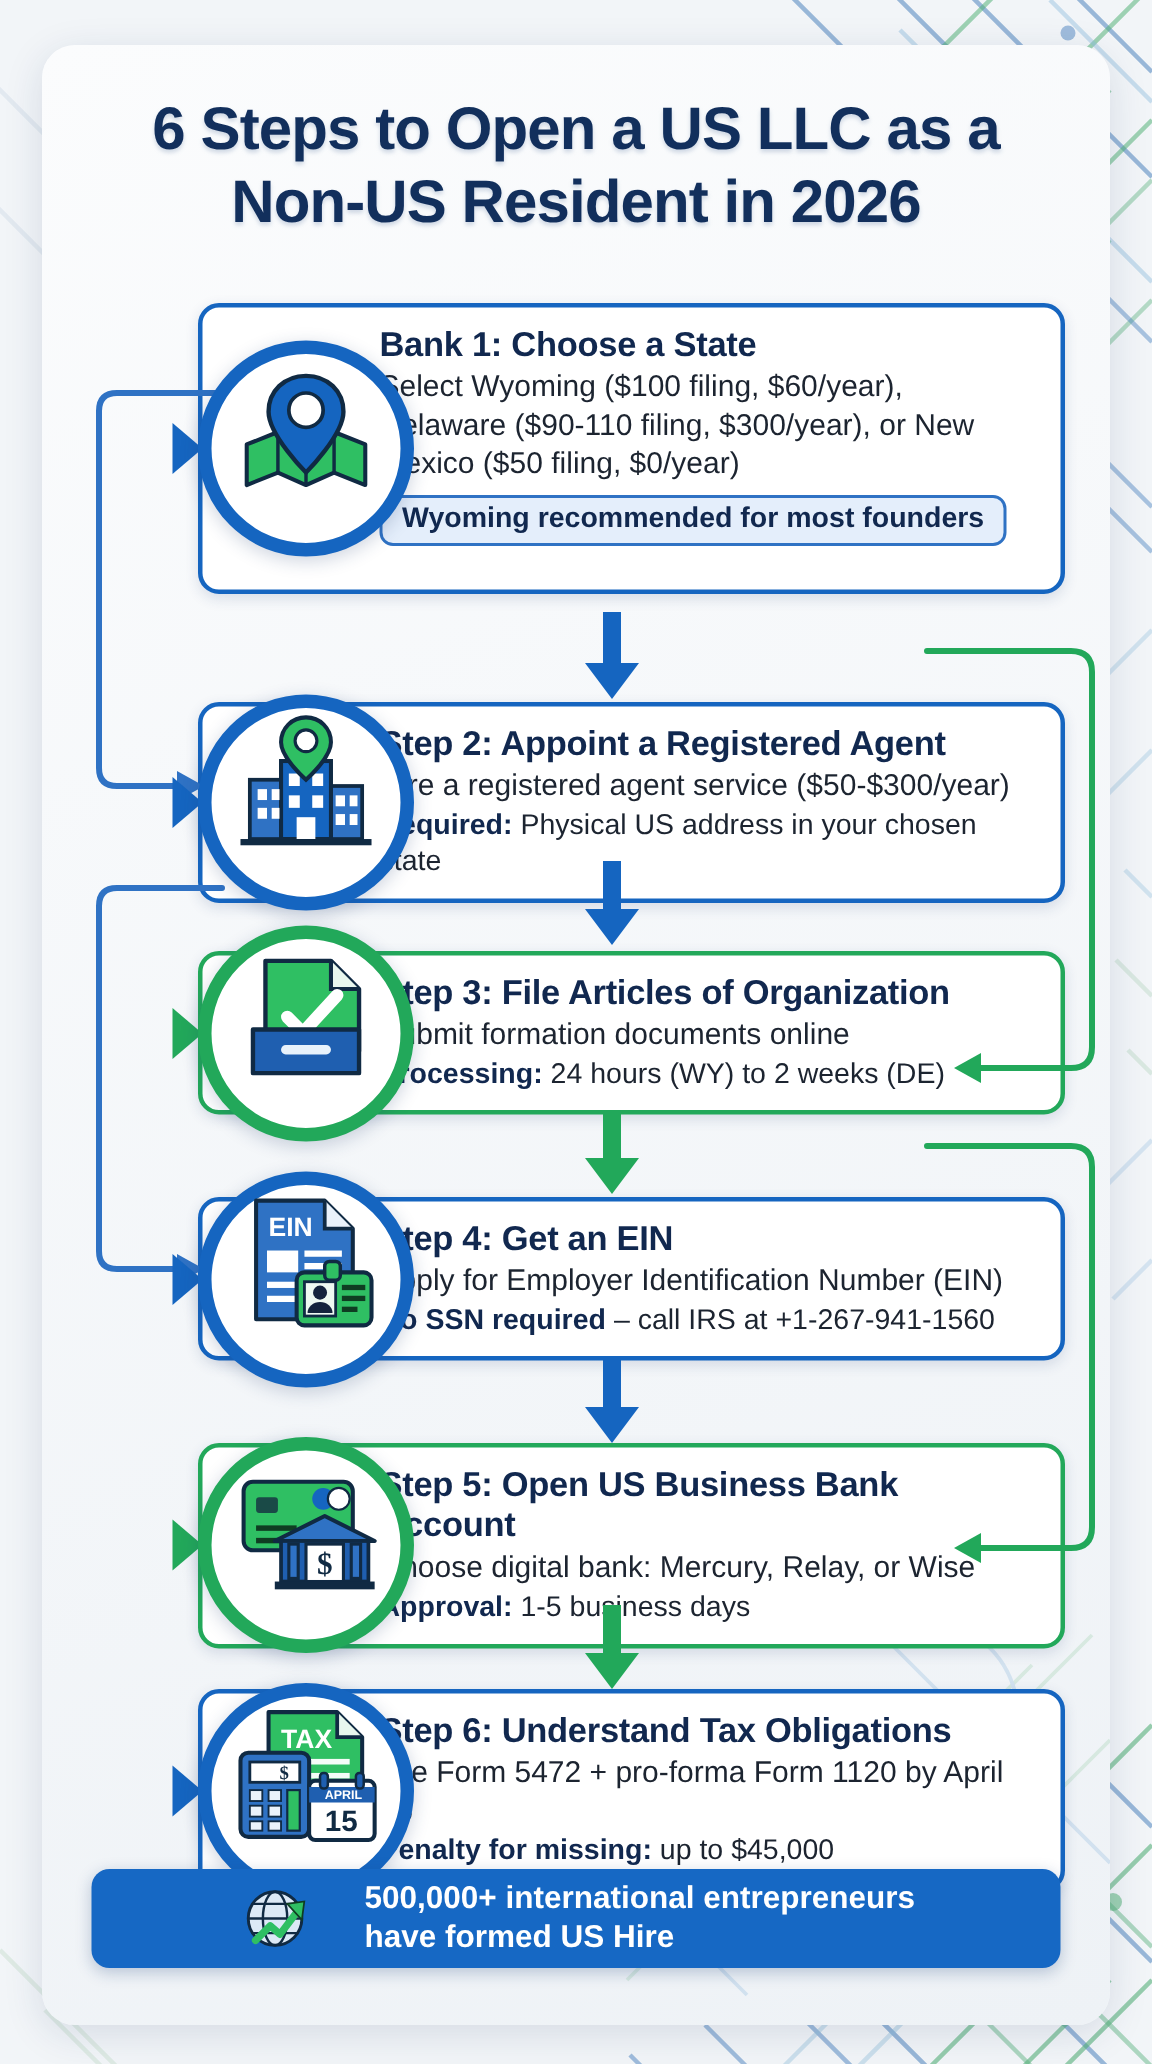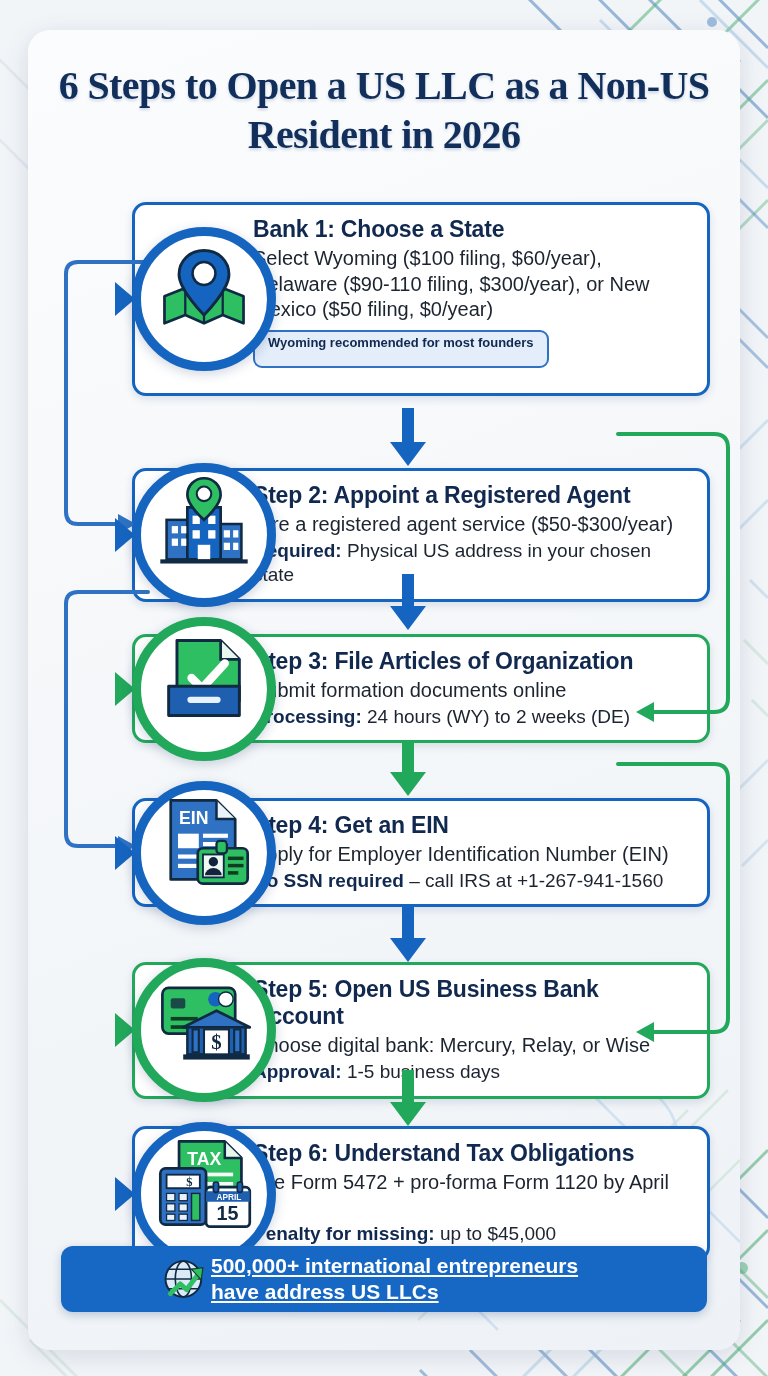--- a/index.html
+++ b/index.html
@@ -46,21 +46,20 @@
     top: 32px;
     text-align: center;
     color: #122f5c;
     font-size: 40px;
     font-weight: bold;
     line-height: 1.22;
     letter-spacing: -0.6px;
     padding: 0 26px;
     text-shadow: 0 2px 3px rgba(140,160,190,0.40);
     z-index: 6;
-    font-family: Liberation Serif, serif;
   }
 
   
   #steps {
     position: absolute;
     left: 0; top: 172px;
     width: 712px;
     height: 1040px;
     z-index: 4;
   }
@@ -120,23 +119,23 @@
   }
   .step-note b { color: #11284f; font-weight: bold; }
 
   .badge {
     display: inline-block;
     margin-top: 7px;
     background: #e4eefb;
     border: 2px solid #2f72c4;
     border-radius: 9px;
     color: #11284f;
-    font-size: 13px;
+    font-size: 19px;
     font-weight: bold;
-    padding: 3px 13px 16px;
+    padding: 3px 13px 5px;
   }
 
   
   .medallion {
     position: absolute;
     left: 0;
     top: 50%;
     transform: translateY(-50%);
     width: 144px;
     height: 144px;
@@ -168,26 +167,25 @@
     background: #1668c4;
     border-radius: 12px;
     display: flex;
     align-items: center;
     padding: 0 22px;
     box-shadow: 0 3px 10px rgba(20,60,120,0.25);
     z-index: 5;
   }
   #banner .globe { width: 52px; height: 52px; flex: 0 0 52px; margin-left: 76px; }
   #banner .btext {
-    margin-left: 0;
+    margin-left: 32px;
     color: #ffffff;
     font-size: 21px;
     font-weight: bold;
     line-height: 1.22;
-    text-decoration: underline;
   }
 </style>
 </head>
 <body>
 
 <svg id="bg-pattern" viewBox="0 0 768 1376" preserveAspectRatio="none" aria-hidden="true">
   <rect x="0" y="0" width="768" height="1376" fill="#f2f5f8"></rect>
   <g stroke-width="3" fill="none" opacity="0.85">
 
     <path d="M560 -40 L700 100 M610 -40 L768 118 M660 -60 L768 48 M520 -10 L660 130" stroke="#2f6fb5" opacity="0.55"></path>
@@ -462,17 +460,17 @@
       <circle cx="30" cy="32" r="22" fill="#dce9f6" stroke="#102a43" stroke-width="2.4"></circle>
       <g fill="none" stroke="#102a43" stroke-width="2">
         <ellipse cx="30" cy="32" rx="10" ry="22"></ellipse>
         <path d="M8 32 h44 M11 20 h38 M11 44 h38"></path>
       </g>
       <path d="M14 50 L26 38 L34 45 L50 24" fill="none" stroke="#2fbf63" stroke-width="6" stroke-linecap="round" stroke-linejoin="round"></path>
       <path d="M40 20 L54 18 L52 33 Z" fill="#2fbf63" stroke="#0f3d22" stroke-width="1.4"></path>
     </svg>
     <div class="btext">
       <div>500,000+ international entrepreneurs</div>
-      <div>have address US LLCs</div>
+      <div>have formed US Hire</div>
     </div>
   </div>
 
 </div>
 
 </body></html>

